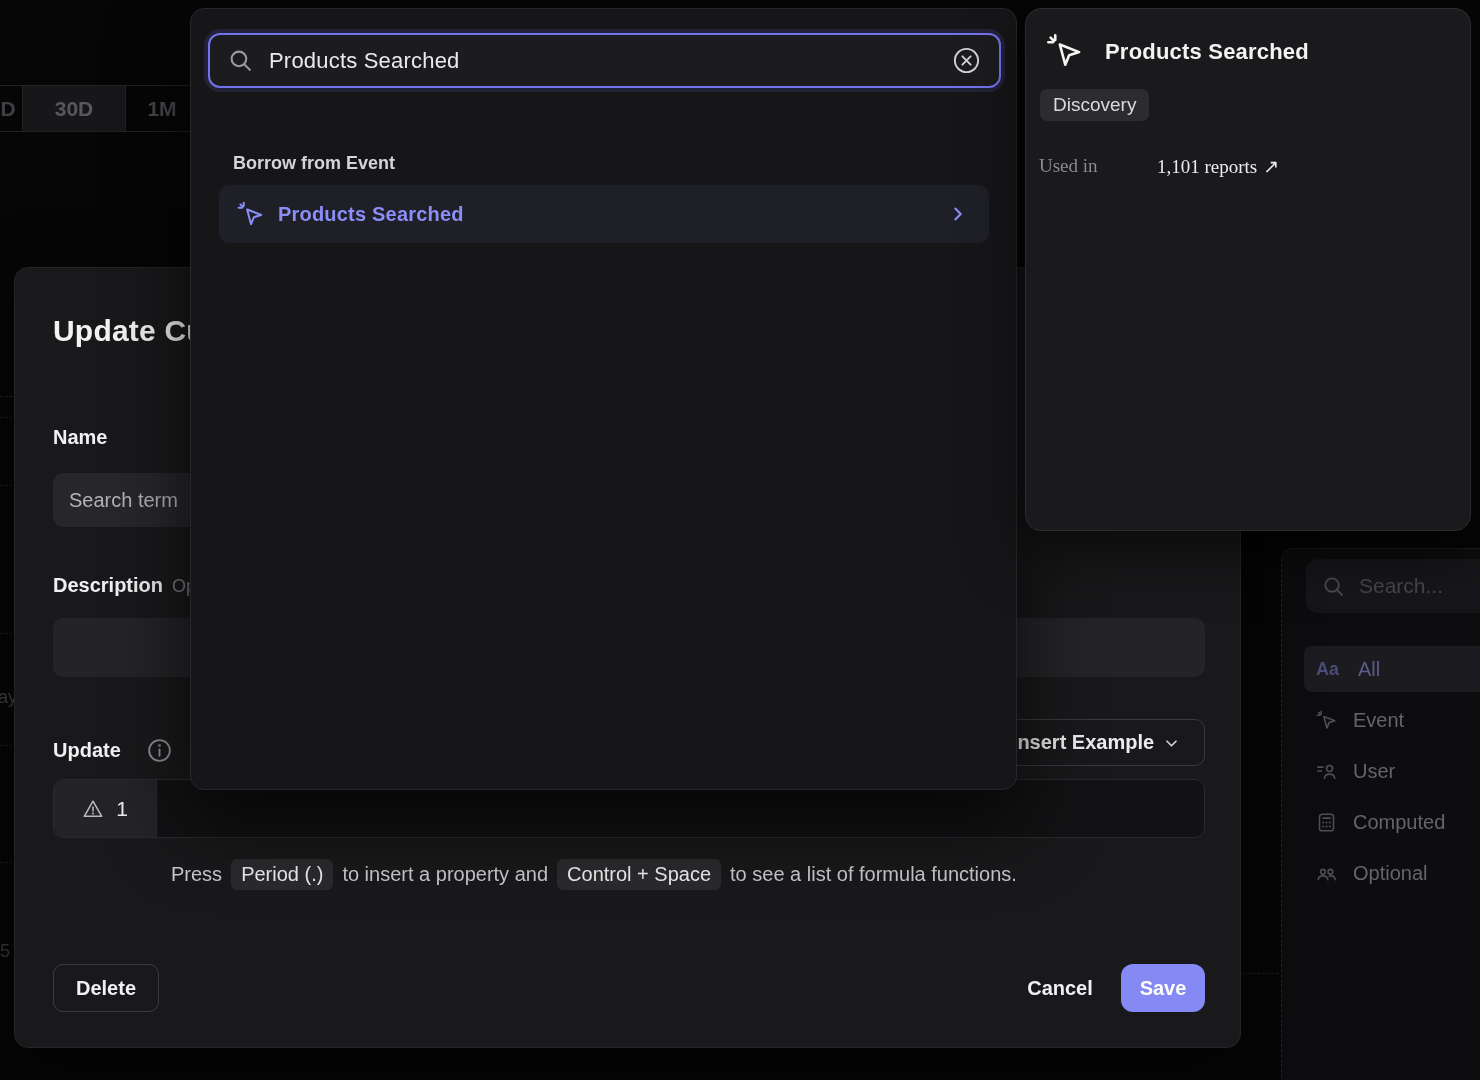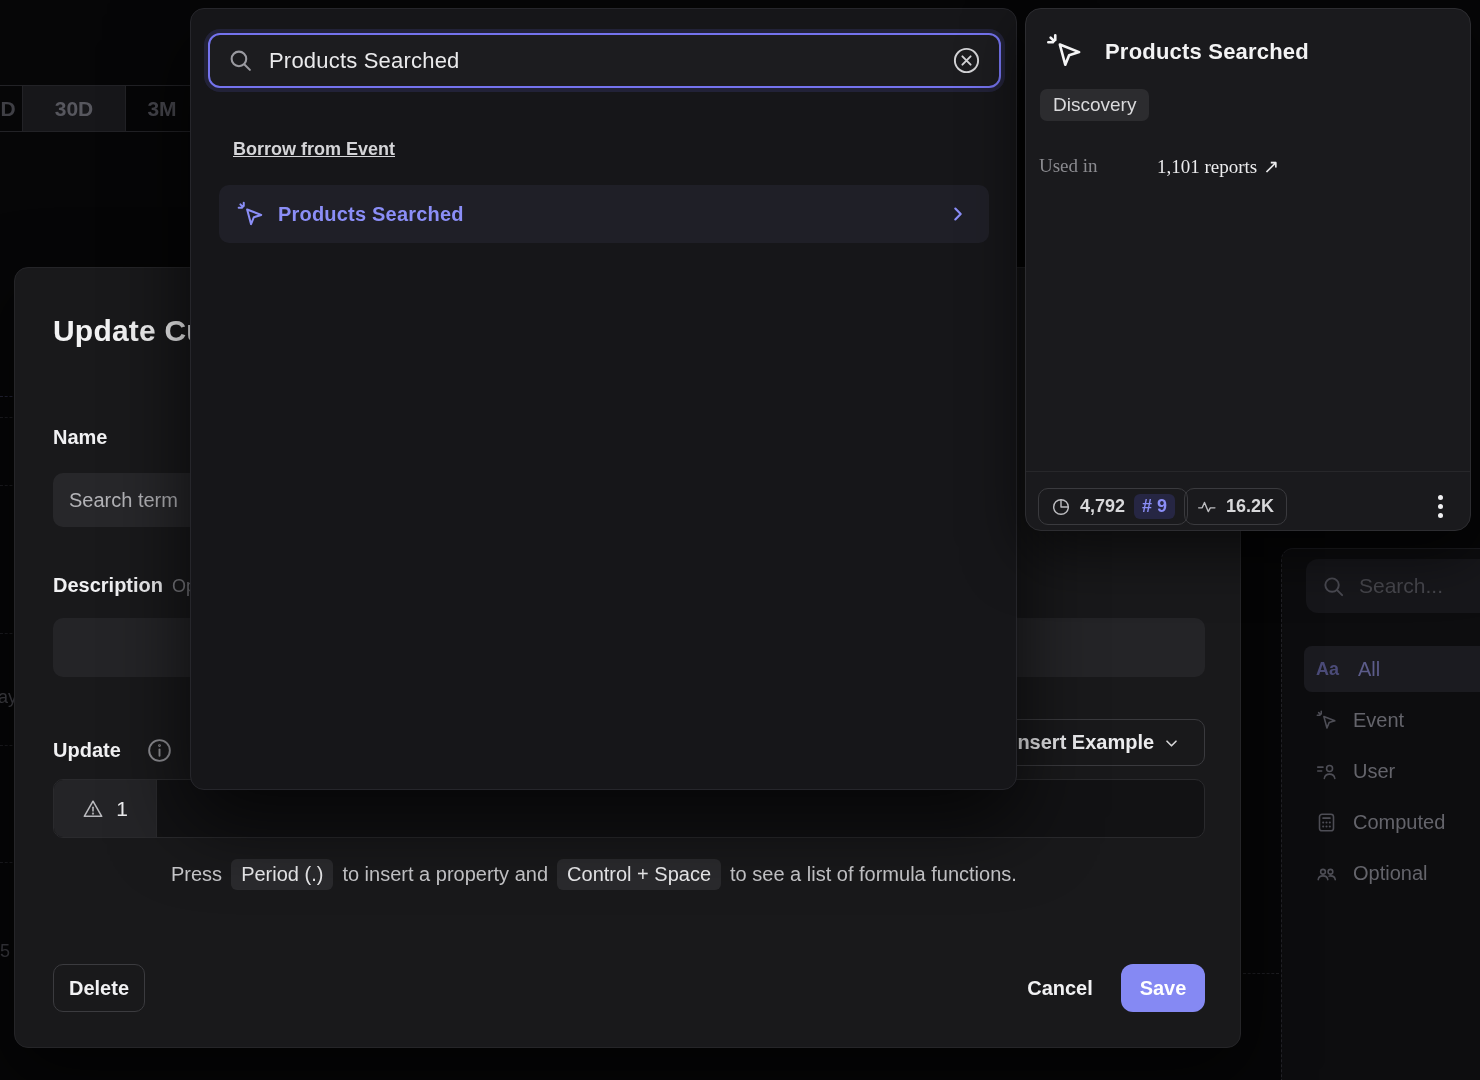--- a/index.html
+++ b/index.html
@@ -44,32 +44,32 @@
   .f-warn { width:103px; flex:none; background:#242427; display:flex; align-items:center; justify-content:center; gap:12px; border-right:1px solid #2a2a2d; }
   .f-warn svg { width:22px; height:22px; color:#b9b9bd; }
   .f-warn .cnt { font-size:21px; color:#ededef; }
   .f-field { flex:1; display:flex; align-items:center; padding-left:20px; }
   .f-chip { height:38px; background:#38383c; border-radius:19px; display:flex; align-items:center; gap:10px; padding:0 16px; }
   .f-chip svg { width:22px; height:18px; color:#8e8e93; }
   .f-chip .txt { font-size:20px; color:#8e8e93; }
   .f-help { position:absolute; left:156px; top:591px; font-size:20px; color:#c9c9cc; display:flex; align-items:center; gap:9px; white-space:nowrap; }
   .kbd { background:#2b2b2e; border-radius:6px; padding:4px 10px; color:#eeeef0; }
   .btn { display:flex; align-items:center; justify-content:center; font-size:20px; font-weight:600; cursor:pointer; border:none; background:none; }
-  .btn-delete { position:absolute; left:38px; top:696px; width:92px; height:48px; border:1px solid #3b3b3f; border-radius:10px; color:#f1f1f3;text-align:right; }
+  .btn-delete { position:absolute; left:38px; top:696px; width:106px; height:48px; border:1px solid #3b3b3f; border-radius:10px; color:#f1f1f3;text-align:right; }
   .btn-cancel { position:absolute; left:1000px; top:696px; width:90px; height:48px; color:#f1f1f3; }
   .btn-save { position:absolute; left:1106px; top:696px; width:84px; height:48px; background:#8589f3; border-radius:12px; color:#fff; }
 
   
   .popup { position:absolute; left:190px; top:8px; width:827px; height:782px; background:#161619; border:1px solid #26262b; border-radius:14px; box-shadow:0 30px 80px rgba(0,0,0,.7); }
   .p-input { position:absolute; left:17px; top:24px; width:793px; height:55px; background:#1c1c1f; border:2px solid #7473ee; border-radius:12px; box-shadow:0 0 0 4px rgba(99,98,226,.16); display:flex; align-items:center; padding:0 18px; gap:16px; }
   .p-input .mag { width:25px; height:25px; color:#9a9aa0; flex:none; }
   .p-input .val { flex:1; font-size:22px; color:#eaeaec; letter-spacing:.2px; }
   .p-clear { width:29px; height:29px; color:#d3d3d6; flex:none; cursor:pointer; background:none; border:none; padding:0; }
   .p-clear svg { width:29px; height:29px; }
-  .p-section { position:absolute; left:42px; top:130px; font-size:18px; font-weight:600; color:#d5d5d8;text-decoration:underline; }
+  .p-section { position:absolute; left:42px; top:144px; font-size:18px; font-weight:600; color:#d5d5d8; }
   .p-row { position:absolute; left:28px; top:176px; width:770px; height:58px; background:#1f1f27; border-radius:10px; display:flex; align-items:center; padding:0 18px; gap:14px; cursor:pointer; }
   .p-row .ev { width:27px; height:27px; color:#8b8ef7; flex:none; }
   .p-row .lbl { flex:1; font-size:20px; font-weight:700; color:#8b8ef7; letter-spacing:.2px; }
   .p-row .chev { width:18px; height:18px; color:#8b8ef7; flex:none; margin-right:4px; }
 
   
   .card { position:absolute; left:1025px; top:8px; width:446px; height:523px; background:#1a1a1d; border:1px solid #2d2d31; border-radius:16px; box-shadow:0 20px 60px rgba(0,0,0,.6); }
   .c-head { position:absolute; left:20px; top:24px; display:flex; align-items:center; gap:22px; }
   .c-head svg { width:37px; height:37px; color:#f4f4f5; flex:none; }
   .c-title { font-size:22px; font-weight:700; color:#f3f3f4; letter-spacing:.2px; }
@@ -93,21 +93,21 @@
 <div class="stage">
 
   <div class="seg">
     <div class="seg-cell c0">
         <span>D</span>
       </div>
     <div class="seg-cell c1">
         <span>30D</span>
       </div>
     <div class="seg-cell c2">
-        <span>3M</span>
+        <span>1M</span>
       </div>
   </div>
   <div class="frag" style="left:-6px; top:687px;">lay</div>
   <div class="frag" style="left:0; top:941px; color:#3e3e44;">5</div>
   <div class="gridline navy" style="left:0; top:396px;"></div>
   <div class="gridline" style="left:0; top:417px;"></div>
   <div class="gridline" style="left:0; top:485px;"></div>
   <div class="gridline" style="left:0; top:633px;"></div>
   <div class="gridline" style="left:0; top:745px;"></div>
   <div class="gridline" style="left:0; top:862px;"></div>
@@ -239,36 +239,15 @@
       <span class="c-title">Products Searched</span>
     </div>
     <div class="c-badge">Discovery</div>
     <div class="c-row">
       <span class="c-k">Used in</span>
       <span class="c-v">
         <span>1,101 reports</span>
         <span>↗</span>
       </span>
     </div>
-    <div class="c-foot">
-      <div class="pill p1">
-        <svg viewBox="0 0 24 24" fill="none" stroke="currentColor" stroke-width="1.7" stroke-linecap="round">
-            <circle cx="12" cy="12" r="8.8"></circle>
-            <path d="M12 12V3.2M12 12h8.8"></path>
-          </svg>
-        <span class="num">4,792</span>
-        <span class="rank"># 9</span>
-      </div>
-      <div class="pill p2">
-        <svg viewBox="0 0 24 24" fill="none" stroke="currentColor" stroke-width="1.7" stroke-linecap="round" stroke-linejoin="round">
-            <path d="M2 13h4.2L9 6.5l4.5 11L16 13h5.5"></path>
-          </svg>
-        <span class="num">16.2K</span>
-      </div>
-      <button class="kebab">
-          <i></i>
-          <i></i>
-          <i></i>
-        </button>
-    </div>
   </div>
 
 </div>
 
 </body></html>

